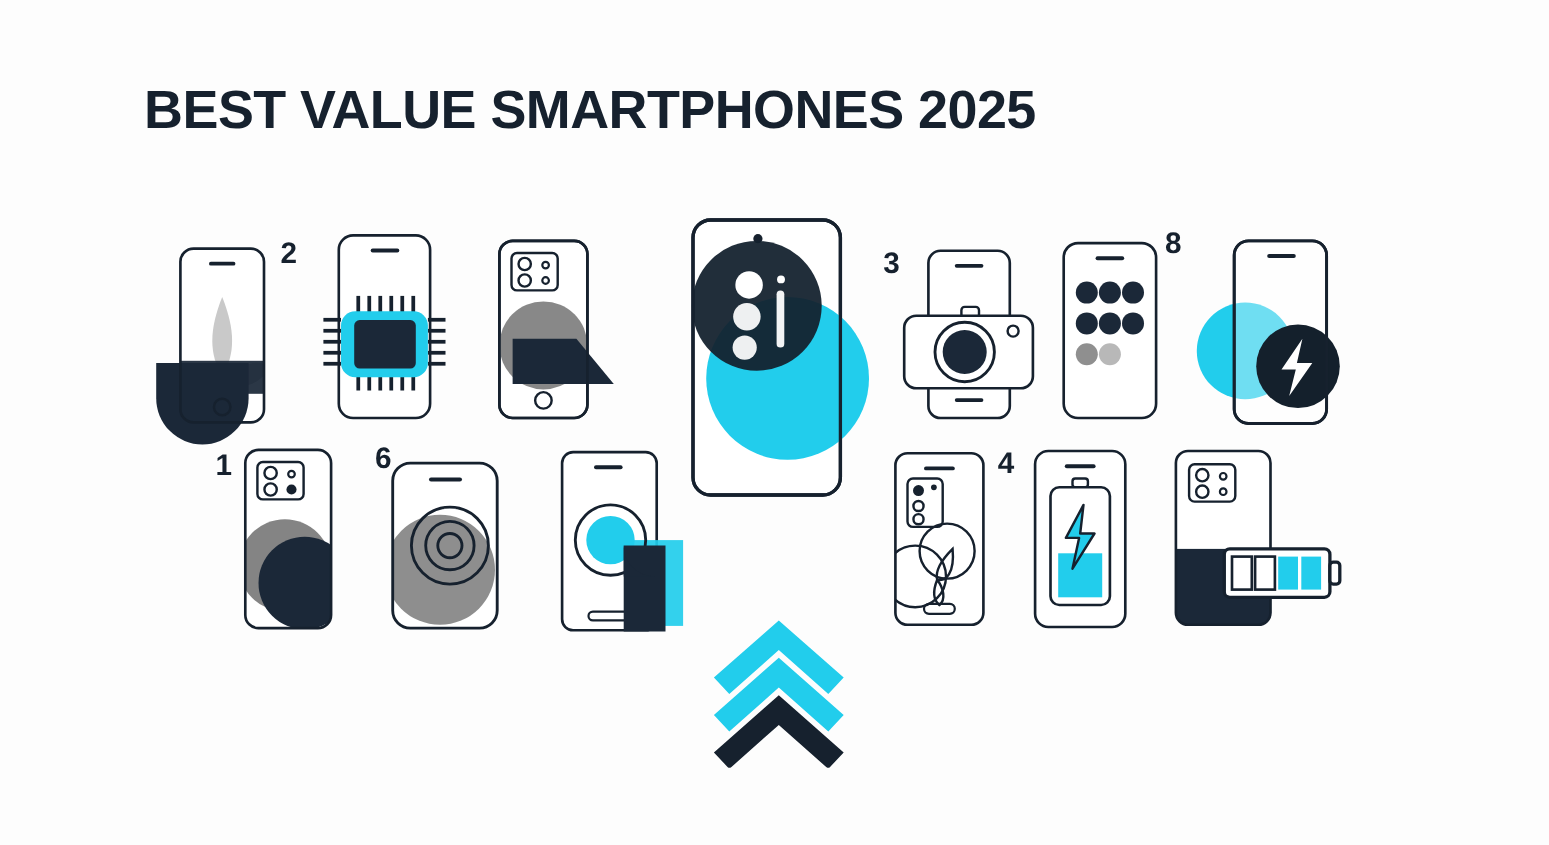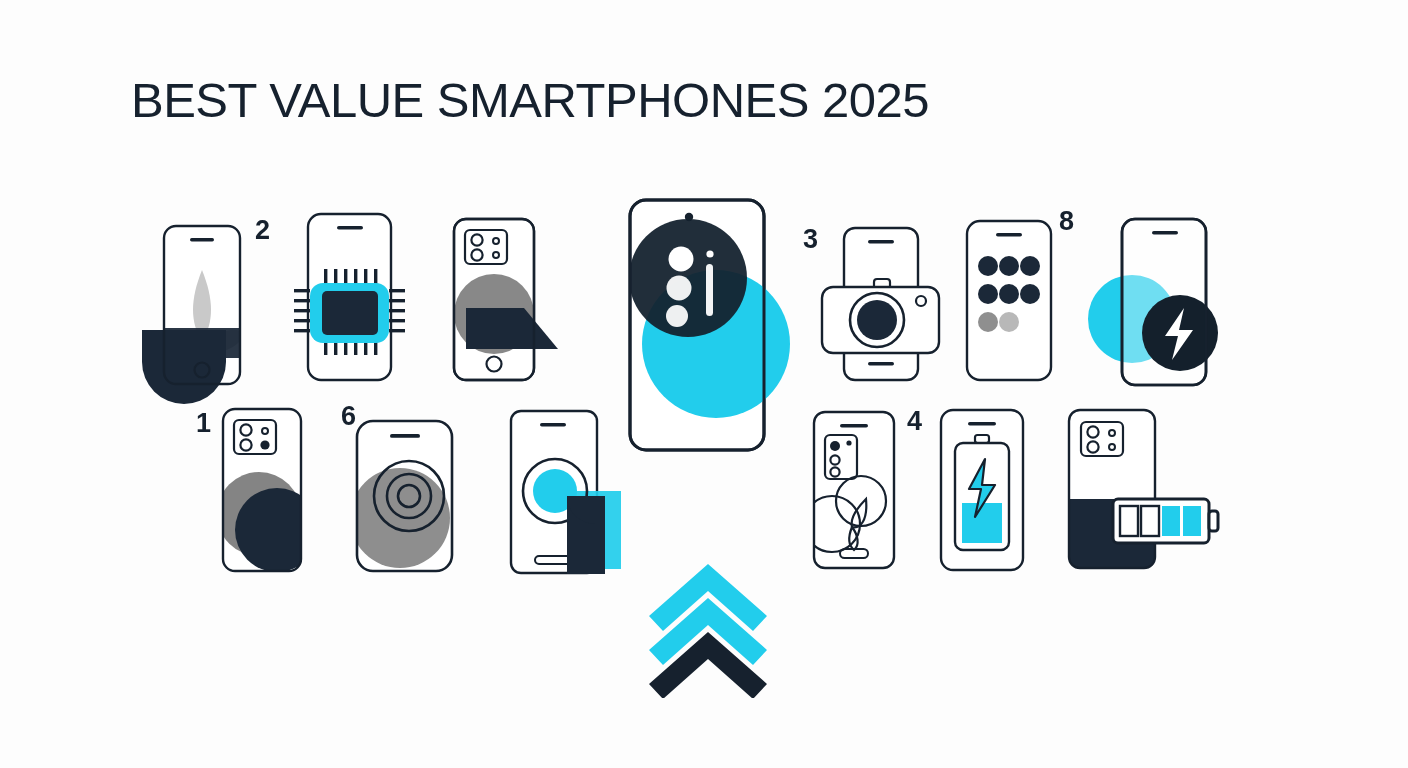--- a/index.html
+++ b/index.html
@@ -10,21 +10,21 @@
     overflow:hidden;
     position:relative;
   }
   #canvas{position:relative;width:1408px;height:768px;}
 
   
   .page-title{
     position:absolute;
     left:131px;top:76px;
     font-size:49px;
-    font-weight:400;
+    font-weight:700;
     letter-spacing:-0.5px;
     color:#16212e;
     white-space:nowrap;
     line-height:1;
   }
 
   
   .rank{
     position:absolute;
     font-size:27px;

